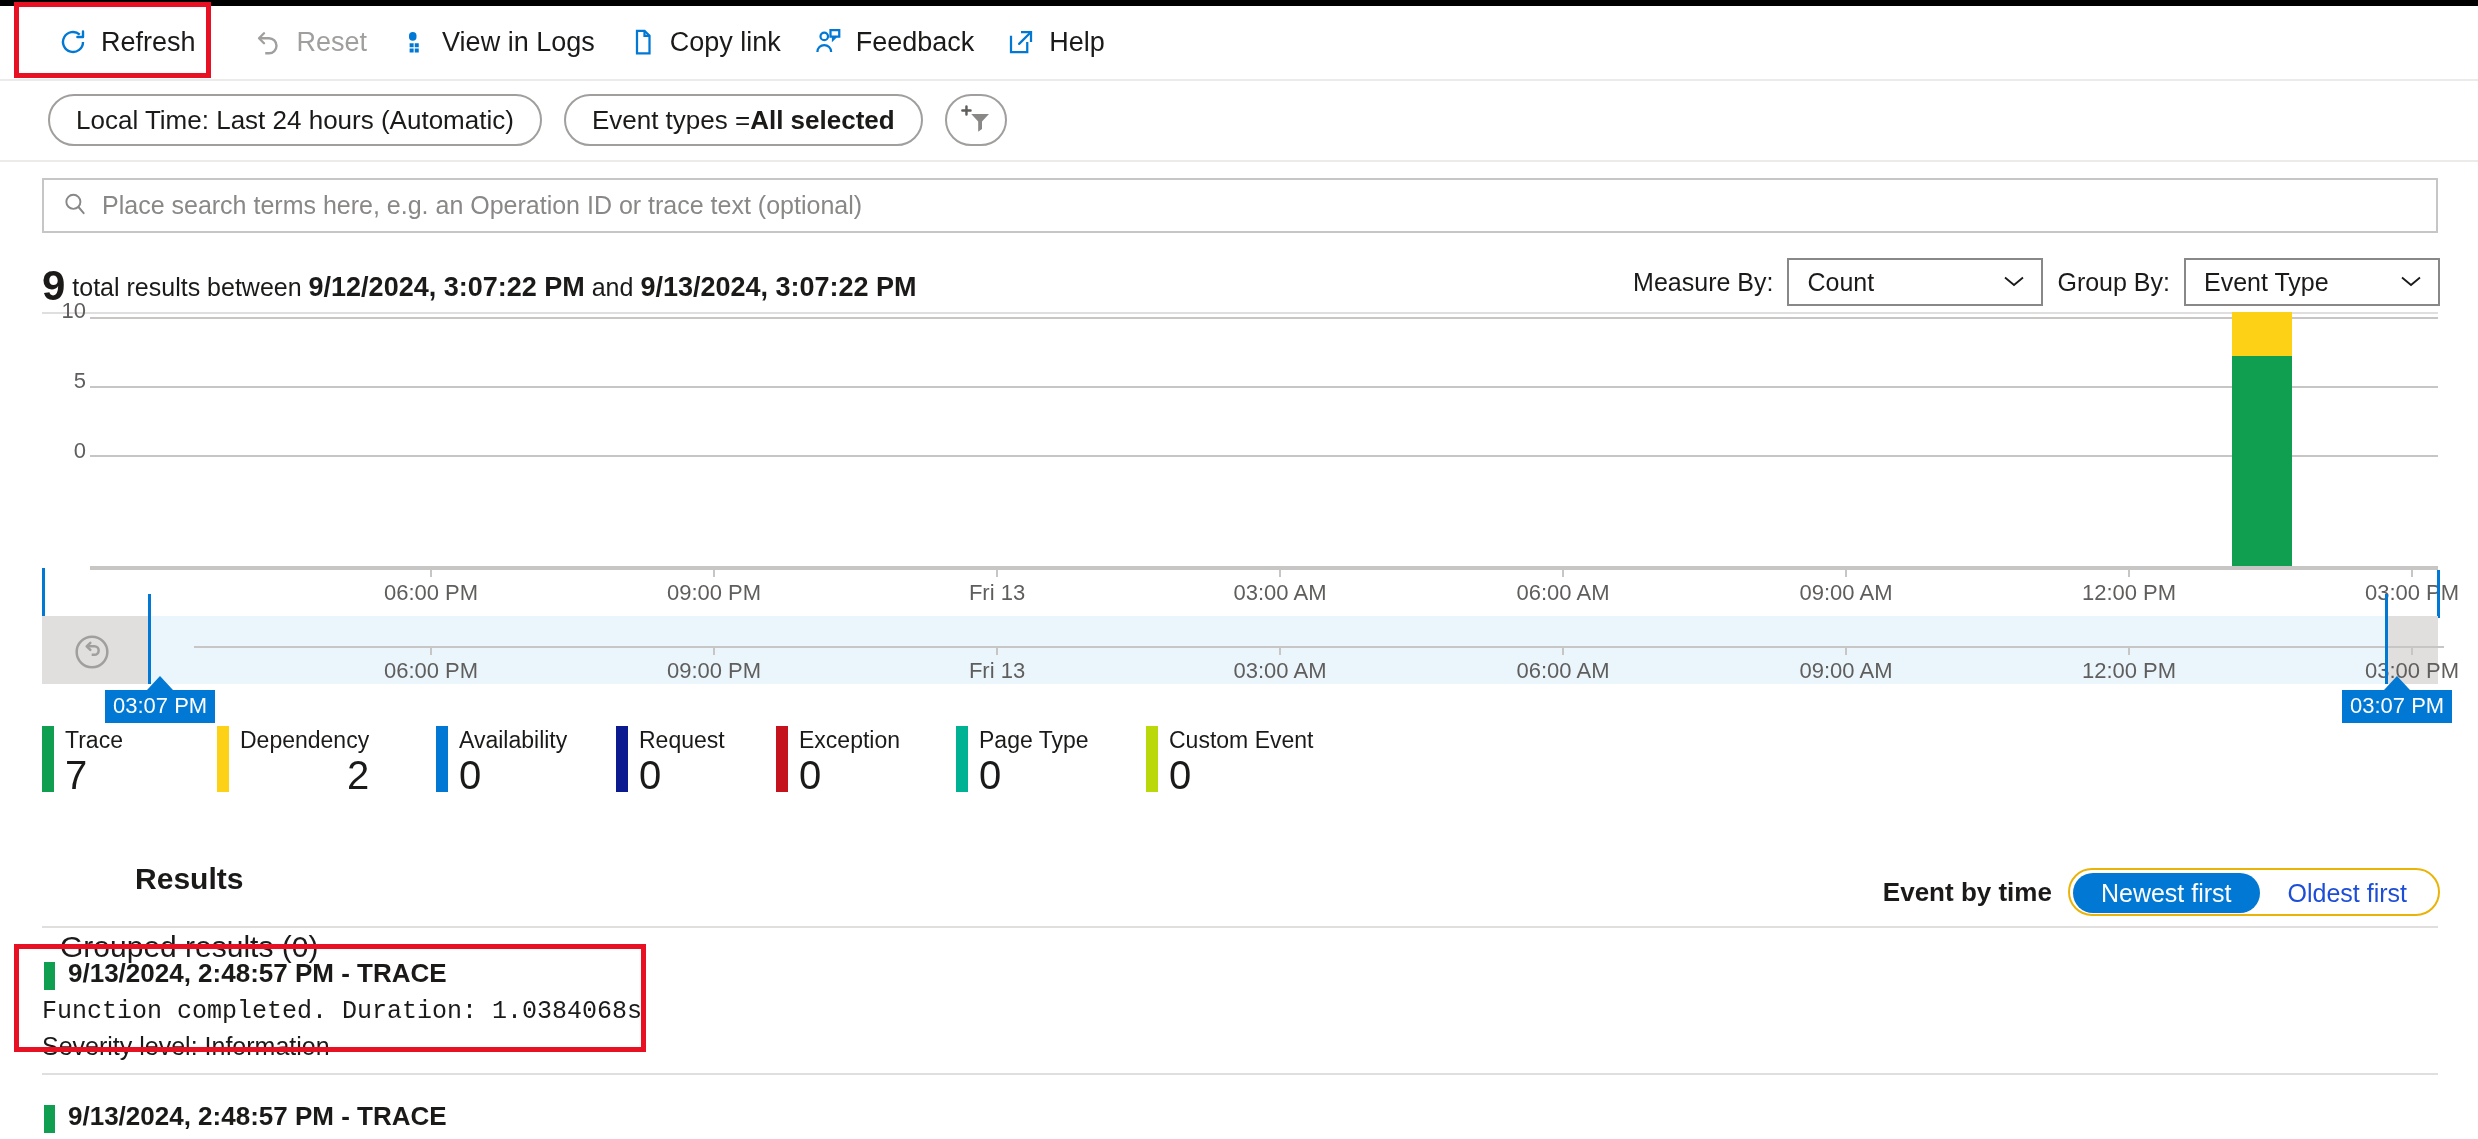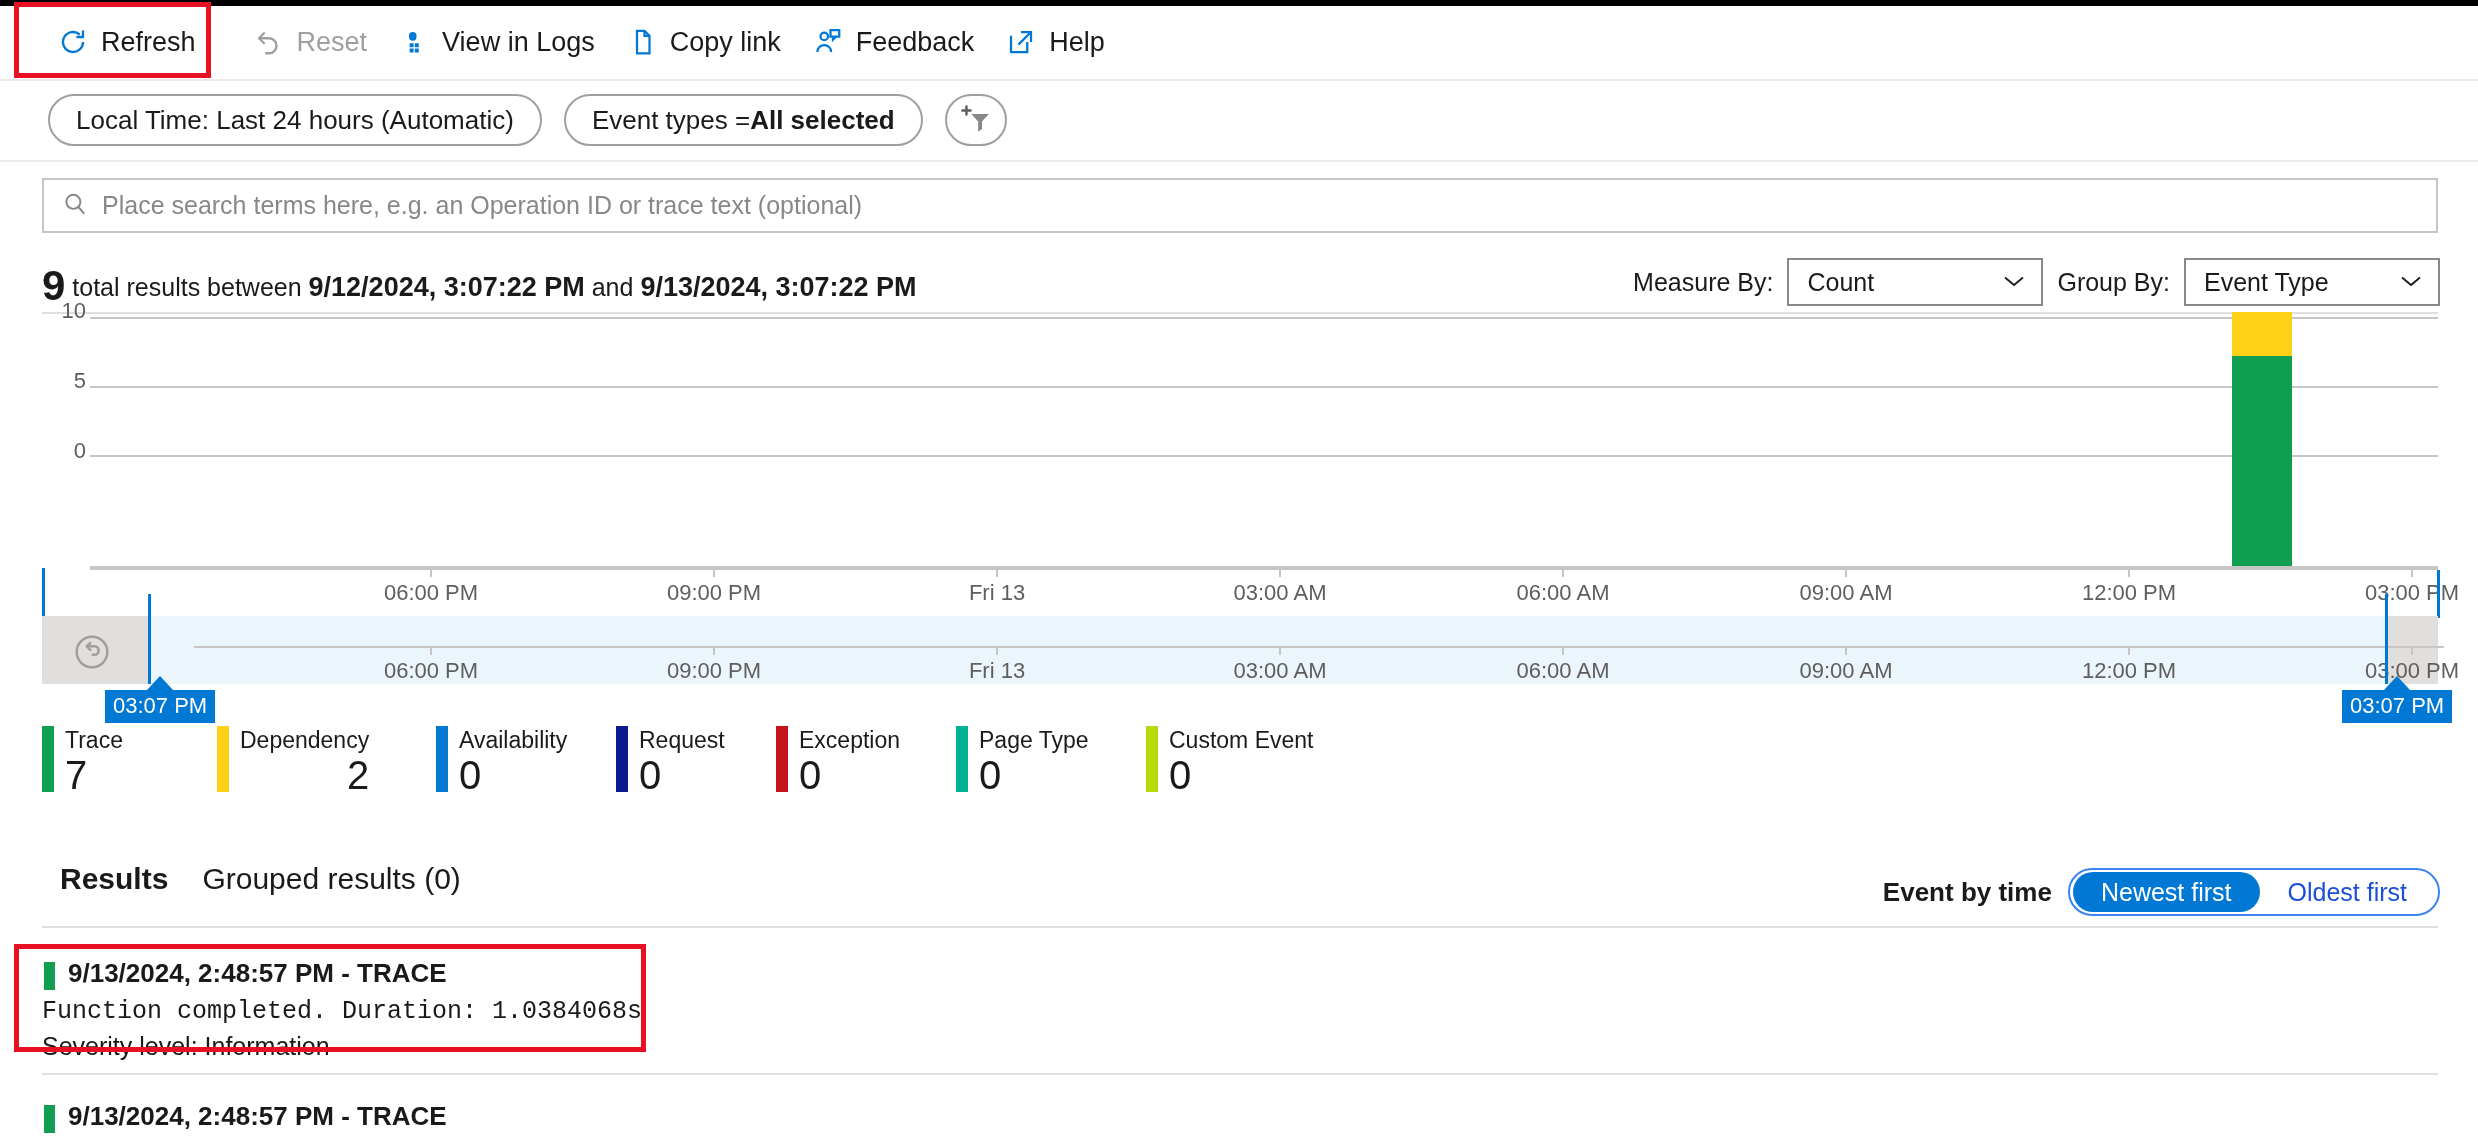--- a/index.html
+++ b/index.html
@@ -105,29 +105,29 @@
   .tagbox { background:#0078d4; color:#fff; font-size:22px; padding:3px 8px 4px; white-space:nowrap; }
 
   
   .legend { position:absolute; top:726px; left:42px; width:2396px; height:82px; display:flex; gap:0; }
   .lg { display:flex; padding-right:0; }
   .lg .swatch { width:12px; height:66px; margin-right:11px; }
   .lg .txt .nm { font-size:23px; color:#1b1a19; line-height:28px; white-space:nowrap; }
   .lg .txt .vl { font-size:40px; color:#1b1a19; line-height:42px; font-weight:400; }
 
   
-  .tabs { position:absolute; top:862px; left:60px; display:flex; align-items:center; gap:34px; }
+  .tabs { position:absolute; top:862px; left:60px; display:flex; align-items:center; gap:34px;flex-direction:column; }
   .tab { font-size:30px; color:#1b1a19; cursor:pointer; }
   .tab.active { font-weight:700; }
 
   .sortwrap { position:absolute; top:868px; right:38px; display:flex; align-items:center; gap:16px; }
   .sortlbl { font-size:26px; font-weight:700; color:#1b1a19; }
   .pivot {
-    height:48px; border:2px solid #3b82f6; border-radius:24px; background:#fff;
-    display:flex; align-items:center; padding:3px;
+    height:48px; border:2px solid #eab308; border-radius:24px; background:#fff;
+    display:flex; align-items:flex-start; padding:3px;
   }
   .pv { height:40px; border-radius:20px; display:flex; align-items:center; padding:0 28px; font-size:25px; cursor:pointer; color:#1d4ed8; white-space:nowrap; }
   .pv.sel { background:#0078d4; color:#fff; }
 
   .tabs-sep { position:absolute; top:926px; left:42px; width:2396px; height:2px; background:#e1dfdd; }
 
   
   .rows { position:absolute; top:944px; left:42px; width:2396px; }
   .row { position:relative; padding:14px 0 12px 0; }
   .row .barline { position:absolute; left:2px; top:18px; width:11px; height:28px; }

